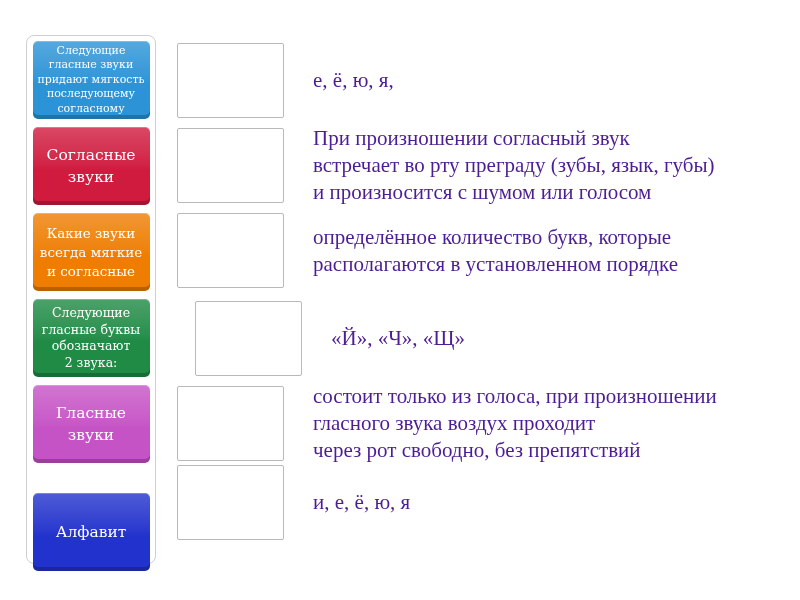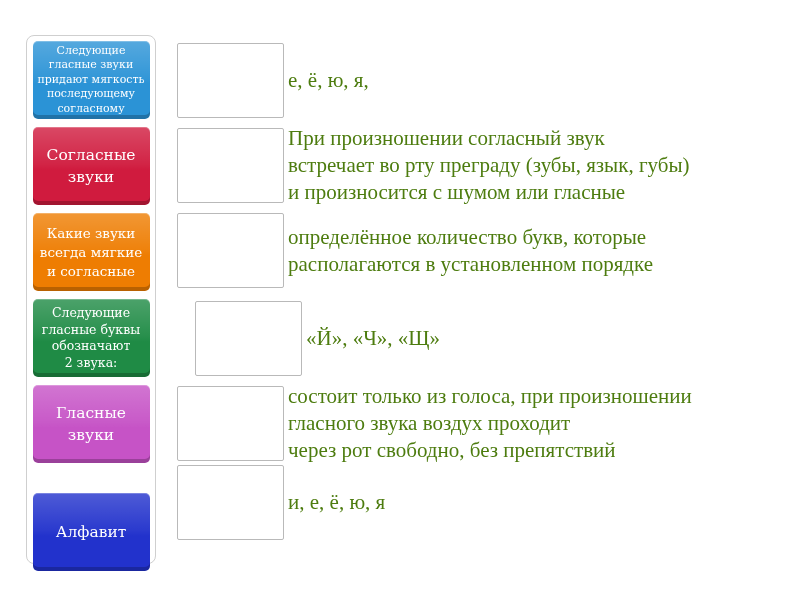--- a/index.html
+++ b/index.html
@@ -58,24 +58,24 @@
 
   .drop-zone {
     flex: 0 0 107px;
     width: 107px; height: 75px;
     box-sizing: border-box;
     background: #ffffff;
     border: 1px solid #b9b9b9;
     border-radius: 2px;
   }
   .definition {
-    margin-left: 4px;
+    margin-left: 29px;
     font-size: 21px;
     line-height: 27px;
-    color: #4d7c0f;
+    color: #4c1d95;
     white-space: pre-line;
     max-width: 505px;
   }
 </style>
 </head>
 <body>
 
 <div class="stage">
 
   <div class="panel">
@@ -112,21 +112,21 @@
 
   <div class="row row-1">
     <div class="drop-zone"></div>
     <div class="definition">е, ё, ю, я,</div>
   </div>
 
   <div class="row row-2">
     <div class="drop-zone"></div>
     <div class="definition">При произношении согласный звук
 встречает во рту преграду (зубы, язык, губы)
-и произносится с шумом или гласные</div>
+и произносится с шумом или голосом</div>
   </div>
 
   <div class="row row-3">
     <div class="drop-zone"></div>
     <div class="definition">определённое количество букв, которые
 располагаются в установленном порядке</div>
   </div>
 
   <div class="row row-4">
     <div class="drop-zone"></div>

